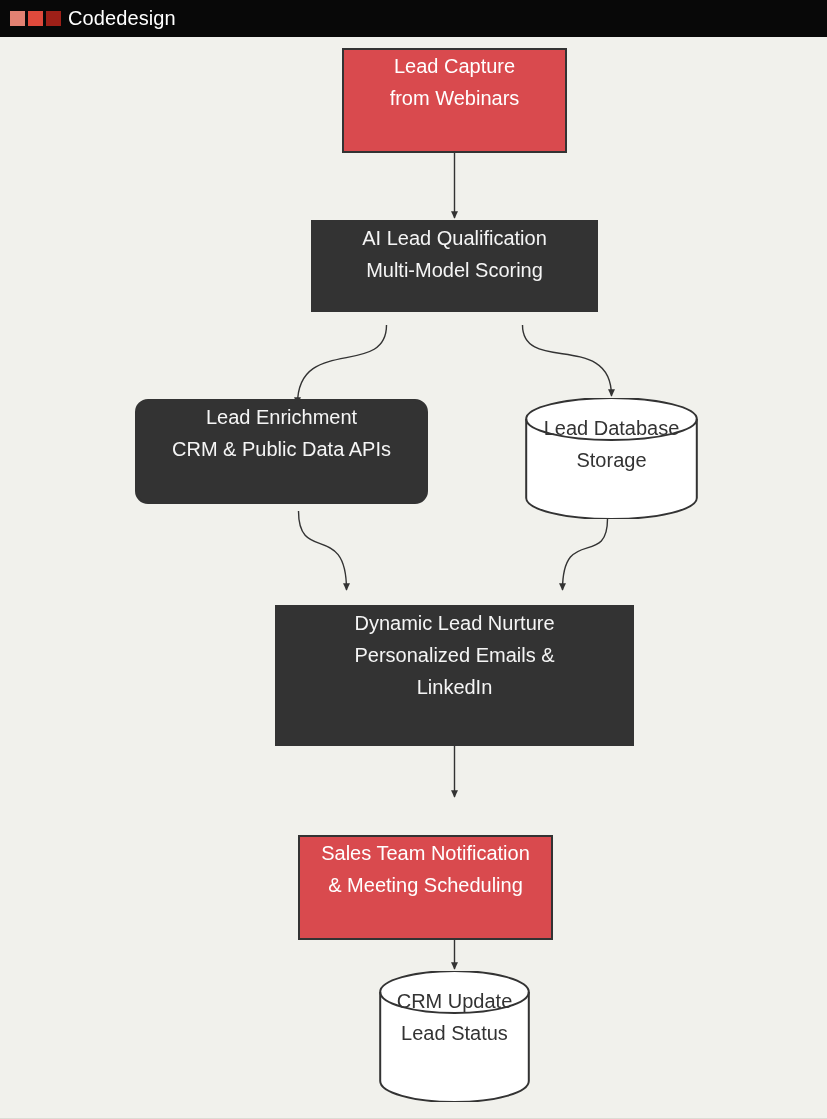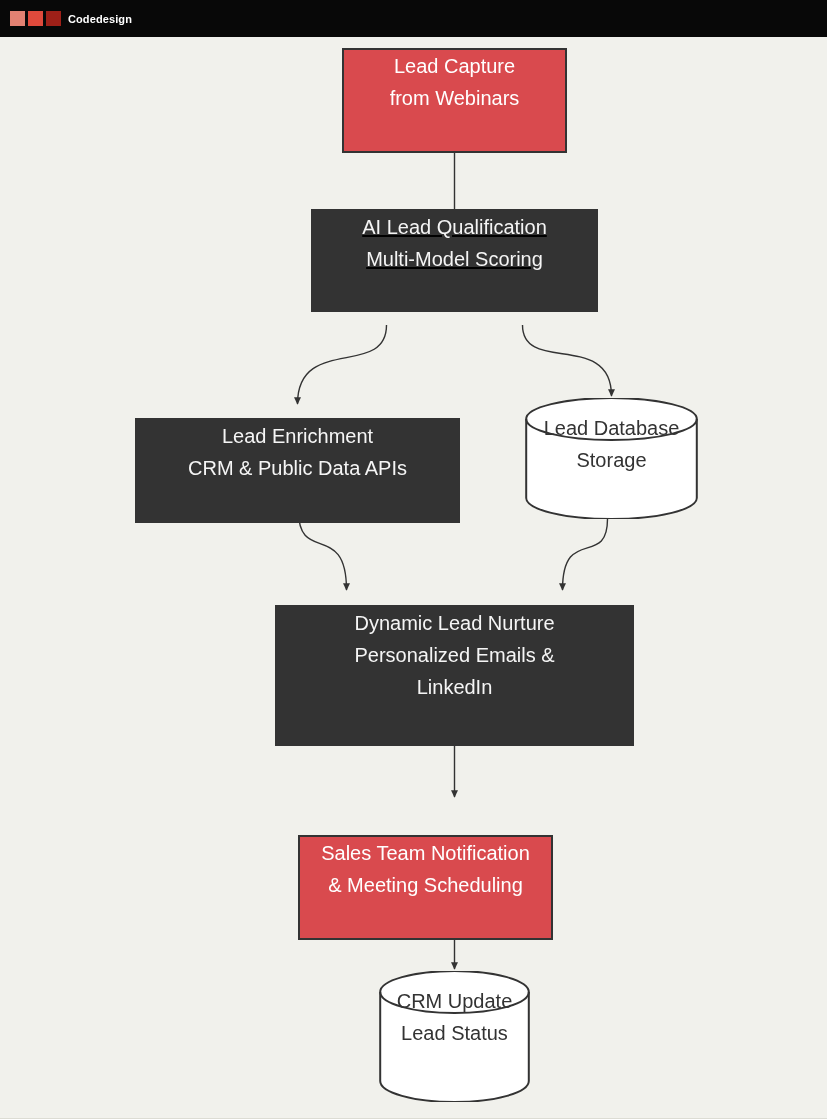--- a/index.html
+++ b/index.html
@@ -36,22 +36,22 @@
     gap: 3px;
     margin-right: 7px;
   }
   .logo-sq {
     width: 15px;
     height: 15px;
     display: block;
   }
   #logo-text {
     color: #ffffff;
-    font-size: 11px;
-    font-weight: bold;
+    font-size: 20px;
+    font-weight: normal;
     letter-spacing: 0.1px;
     font-family: "Liberation Sans", sans-serif;
     white-space: nowrap;
   }
 
   
   #diagram-canvas {
     position: absolute;
     left: 0;
     top: 37px;
@@ -146,25 +146,25 @@
         <path d="M 607.5 482 C 607.5 531.5, 562.5 487.5, 562.5 553" marker-end="url(#arrowhead)"></path>
         <path d="M 454.5 696 L 454.5 760" marker-end="url(#arrowhead)"></path>
         <path d="M 454.5 867 L 454.5 932" marker-end="url(#arrowhead)"></path>
       </g>
   </svg>
   <div id="nodes-layer">
       <div class="node node-rect node-accent" style="left: 342px; top: 11px; width: 225px; height: 105px;">
         <div class="node-label">Lead Capture
 from Webinars</div>
       </div>
-      <div class="node node-dark" style="left: 311px; top: 172px; width: 287px; height: 103px; text-decoration: underline;">
+      <div class="node node-dark" style="left: 311px; top: 183px; width: 287px; height: 92px;">
         <div class="node-label">AI Lead Qualification
 Multi-Model Scoring</div>
       </div>
-      <div class="node node-dark" style="left: 135px; top: 381px; width: 325px; height: 105px;">
+      <div class="node node-dark" style="left: 135px; top: 362px; width: 293px; height: 105px; border-radius: 13px;">
         <div class="node-label">Lead Enrichment
 CRM &amp; Public Data APIs</div>
       </div>
       <div class="node node-cylinder" style="left: 525px; top: 361px; width: 173px; height: 93px;">
         <svg class="cyl-svg" width="173" height="121" viewBox="0 0 173 121">
           <path d="M 1.2 21 A 85.3 21 0 0 1 171.8 21 L 171.8 100 A 85.3 21 0 0 1 1.2 100 Z" fill="#ffffff" stroke="#333333" stroke-width="2"></path>
           <path d="M 1.2 21 A 85.3 21 0 0 0 171.8 21" fill="none" stroke="#333333" stroke-width="2"></path>
         </svg>
         <div class="node-label" style="margin-top: 14px;">Lead Database
 Storage</div>

